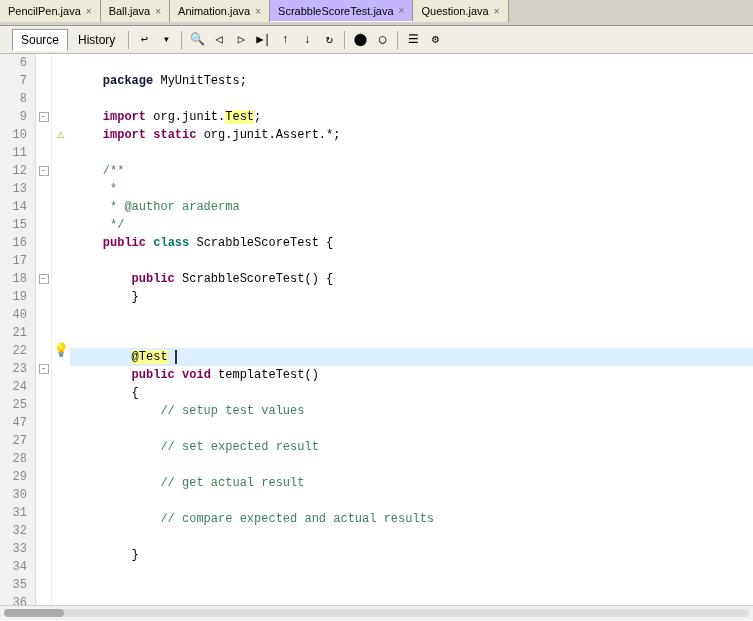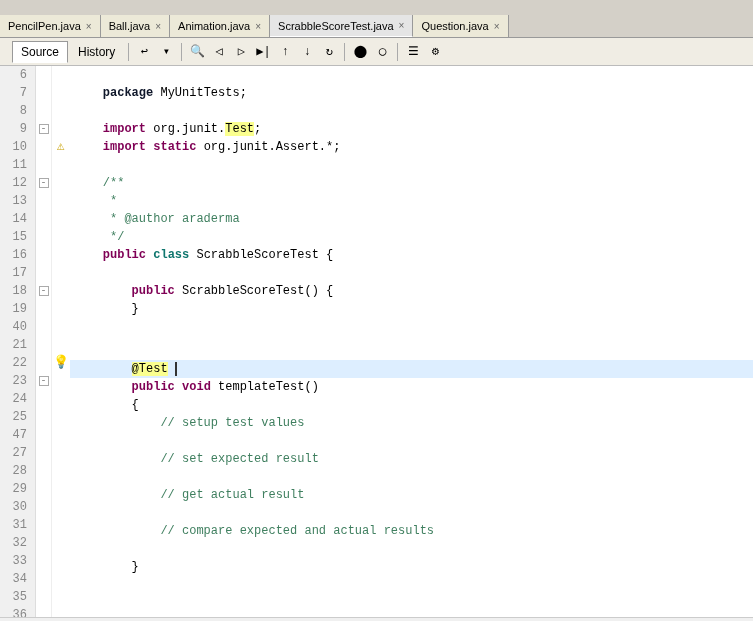--- a/index.html
+++ b/index.html
@@ -10,39 +10,39 @@
       width: 753px;
       height: 621px;
       overflow: hidden;
     }
 
     
     .tab-bar {
       display: flex;
       background: #d4d0c8;
       border-bottom: 1px solid #999;
-      height: 38px;
-      align-items: flex-end;
+      height: 26px;
+      align-items: flex-start;
       overflow: hidden;
     }
     .tab {
       display: flex;
       align-items: center;
       padding: 0 8px;
       height: 22px;
       border-right: 1px solid #999;
       font-size: 11px;
       font-family: Arial, sans-serif;
       background: #ece9d8;
       color: #000;
       white-space: nowrap;
       cursor: pointer;
     }
     .tab.active {
-      background: #e5e5e5;
+      background: #c4b5fd;
       border-bottom: 1px solid #fff;
     }
     .tab .close-x {
       margin-left: 5px;
       color: #666;
       font-size: 10px;
     }
 
     
     .toolbar {

